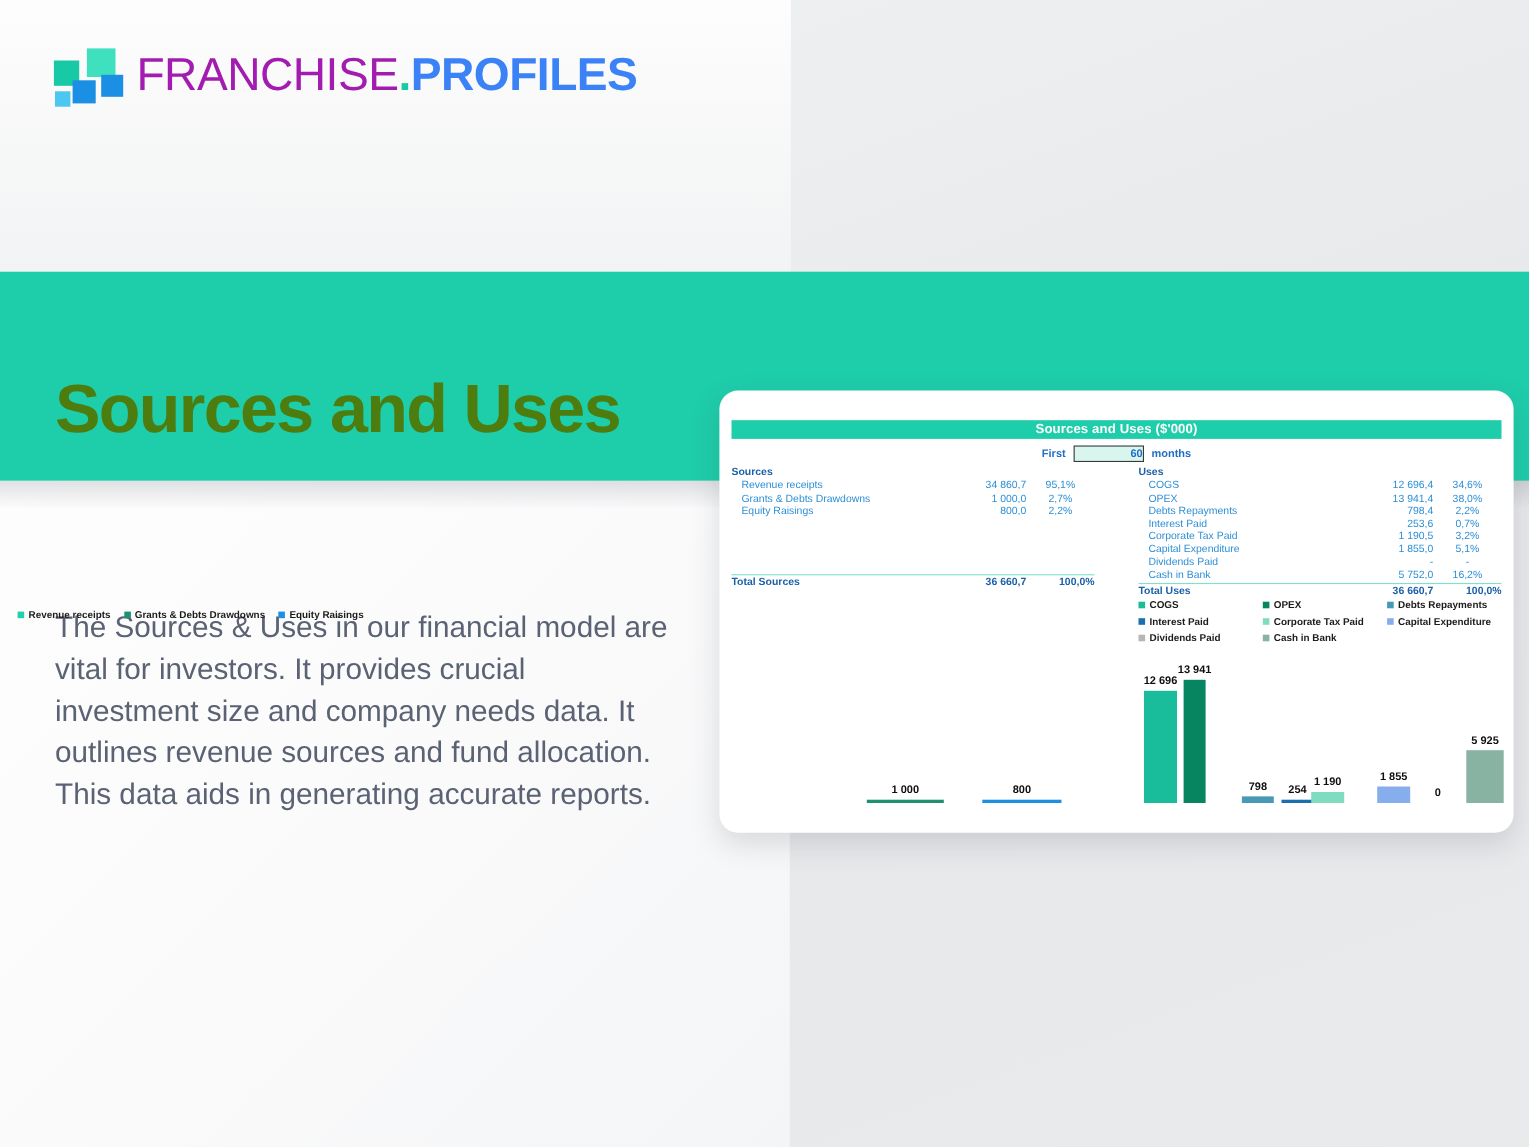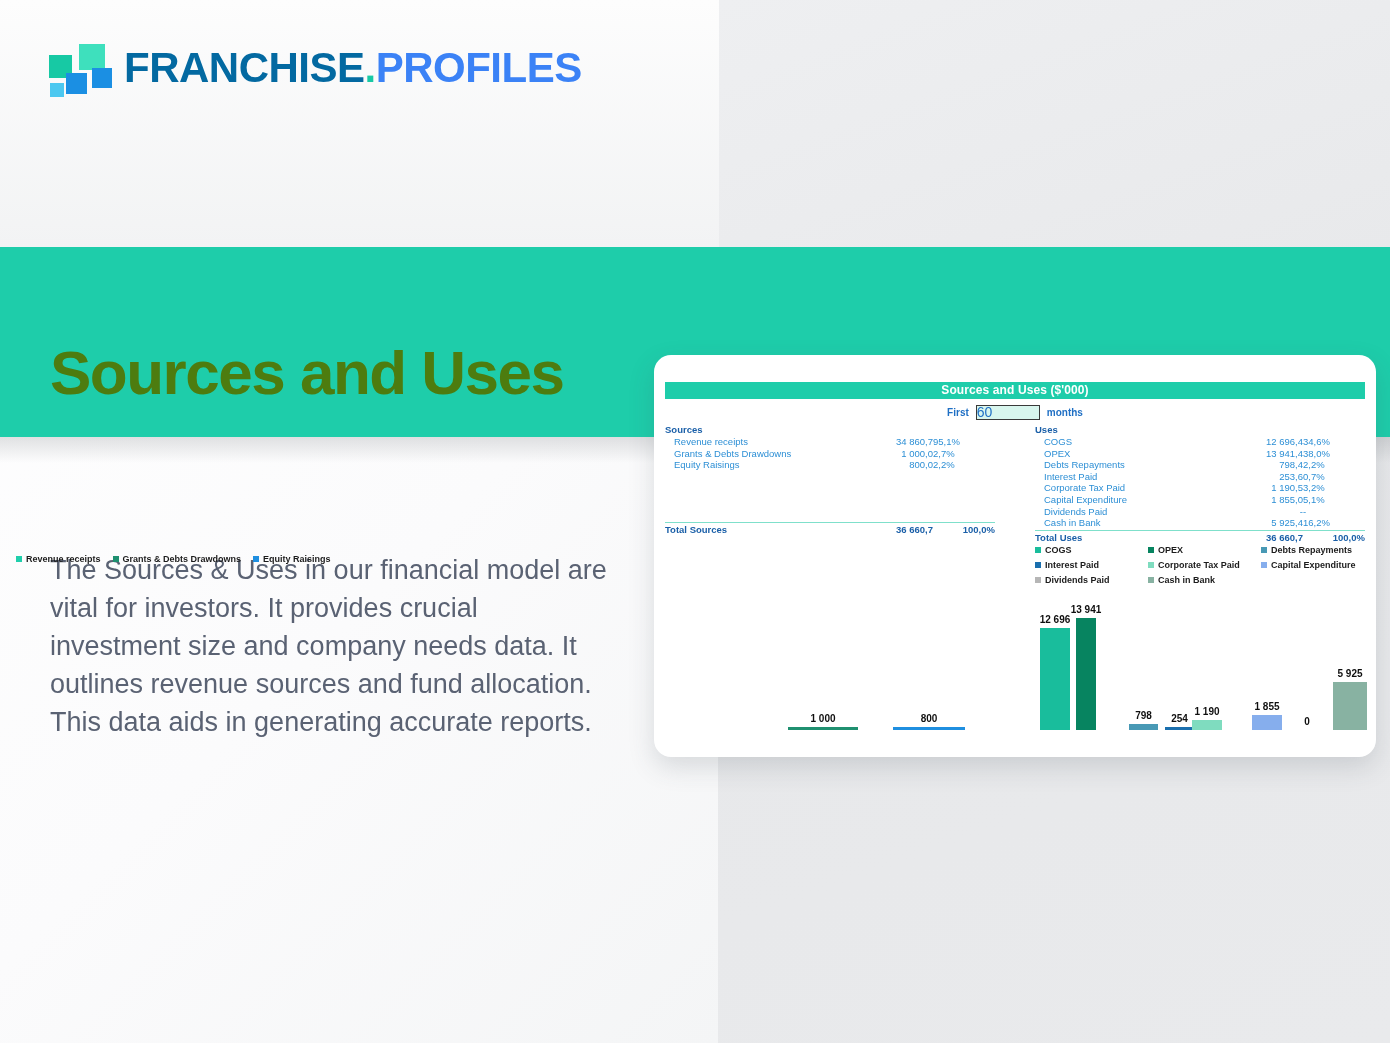--- a/index.html
+++ b/index.html
@@ -33,21 +33,21 @@
   
   #logo{position:absolute;left:48px;top:42px;display:flex;align-items:center;}
   #logo-mark{position:relative;width:58px;height:52px;flex:none;}
   #logo-mark i{position:absolute;display:block;}
   .lm1{left:1px;  top:13px; width:23px;height:23px;background:#17c9a4;}
   .lm2{left:31px; top:2px;  width:26px;height:26px;background:#3ee0bd;}
   .lm3{left:18px; top:31px; width:21px;height:21px;background:#1b8fe3;}
   .lm4{left:44px; top:26px; width:20px;height:20px;background:#1b8fe3;}
   .lm5{left:2px;  top:41px; width:14px;height:14px;background:#4cc8f0;}
   #logo-text{font-size:42px;letter-spacing:-.5px;white-space:nowrap;margin-left:18px;line-height:1;}
-  #logo-text .b{font-weight:bold;color:#0369a1;text-align:right;}
+  #logo-text .b{font-weight:normal;color:#a21caf;text-align:right;}
   #logo-text .dot{font-weight:bold;color:#17c9a4;}
   #logo-text .l{font-weight:bold;color:#3b82f6;}
   
   #hero-title{
     position:absolute;left:50px;top:300px;
     font-size:62px;font-weight:bold;color:#4d7c0f;letter-spacing:-1.5px;line-height:1;
   }
   
   #intro-paragraph{
     position:absolute;left:50px;top:524px;width:560px;
@@ -65,31 +65,31 @@
     background:#1ecdaa;color:#ffffff;font-size:12px;font-weight:bold;
     text-align:center;line-height:17px;letter-spacing:.1px;
   }
   #period-row{
     position:absolute;left:11px;top:49px;width:700px;height:16px;
     display:flex;align-items:center;justify-content:center;gap:7px;
     font-size:10px;font-weight:bold;color:#1f6fc4;
   }
   #period-input{
     width:62px;height:13px;background:#d8f6ee;border:1px solid #3a3a3a;
-    color:#1f6fc4;font-size:14px;font-weight:normal;text-align:left;line-height:13px;
+    color:#1f6fc4;font-size:10px;font-weight:bold;text-align:right;line-height:13px;
   }
   
   .tbl{position:absolute;font-size:9.5px;color:#2d8fd5;}
   #sources-table{left:11px;top:69px;width:330px;}
   #uses-table{left:381px;top:69px;width:330px;}
   .tbl .hdr{font-weight:bold;color:#1a5fa8;margin-bottom:1px;}
   .tbl .row{display:flex;line-height:11.6px;height:11.6px;}
   .tbl .row .nm{flex:1;padding-left:9px;white-space:nowrap;}
   .tbl .row .v{width:72px;text-align:right;}
-  .tbl .row .p{width:62px;text-align:left;}
+  .tbl .row .p{width:62px;text-align:center;}
   .tot{display:flex;line-height:12px;height:12px;font-weight:bold;color:#1a5fa8;
        border-top:1.6px solid #7fe0cb;margin-top:1px;padding-top:1px;}
   .tot .nm{flex:1;}
   .tot .v{width:72px;text-align:right;}
   .tot .p{width:62px;text-align:right;}
   
   .legend{position:absolute;display:flex;flex-wrap:wrap;font-size:9px;font-weight:bold;color:#1c1c1c;}
   .legend .li{display:flex;align-items:center;white-space:nowrap;}
   .legend .sw{width:6px;height:6px;margin-right:4px;flex:none;}
   #sources-legend{left:16px;top:554px;width:340px;gap:0;}
@@ -199,21 +199,21 @@
           <span class="v">1 855,0</span>
           <span class="p">5,1%</span>
         </div>
         <div class="row">
           <span class="nm">Dividends Paid</span>
           <span class="v">-</span>
           <span class="p">-</span>
         </div>
         <div class="row">
           <span class="nm">Cash in Bank</span>
-          <span class="v">5 925,4</span>
+          <span class="v">5 752,0</span>
           <span class="p">16,2%</span>
         </div>
       </div>
     <div class="tot">
       <span class="nm">Total Uses</span>
       <span class="v">36 660,7</span>
       <span class="p">100,0%</span>
     </div>
   </div>
 </div>

